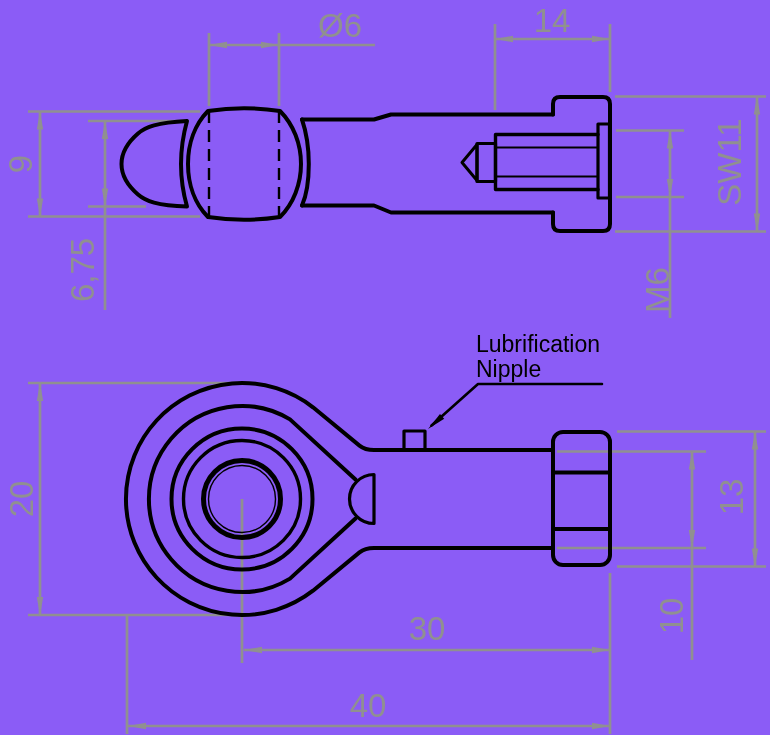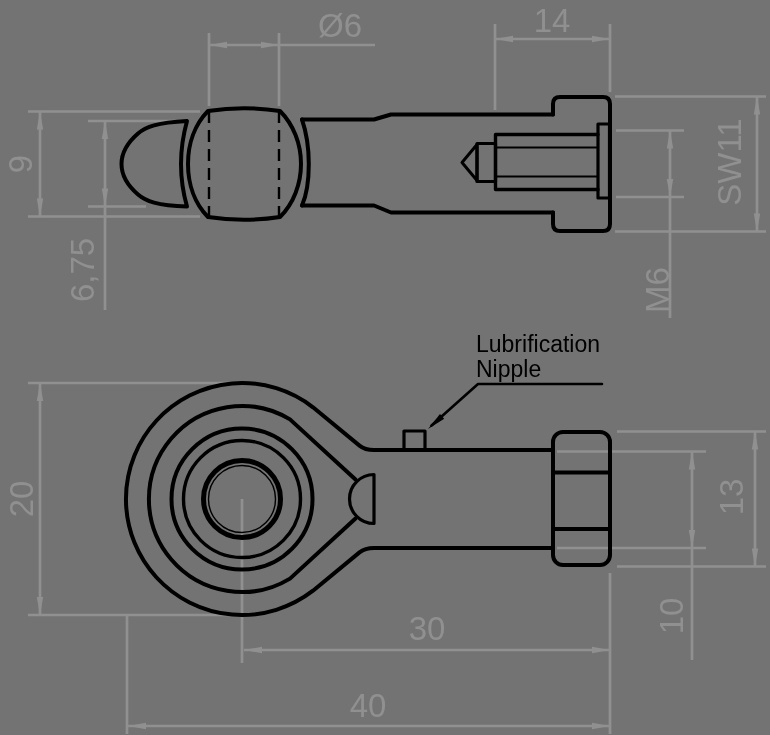--- a/index.html
+++ b/index.html
@@ -1,16 +1,16 @@
 <!DOCTYPE html>
 <html><head>
 <meta charset="utf-8">
 <style>
   html,body{margin:0;padding:0;background:#ffffff;}
-  .stage{width:770px;height:735px;background:#737373;position:relative;font-family:"Liberation Sans",sans-serif;}
+  .stage{width:770px;height:735px;background:#8b5cf6;position:relative;font-family:"Liberation Sans",sans-serif;}
   svg{display:block;}
   .dim-text{font-family:"Liberation Sans",sans-serif;font-size:33px;fill:#909090;}
   .note-text{font-family:"Liberation Sans",sans-serif;font-size:23px;fill:#000000;}
   .dimline{stroke:#909090;stroke-width:2.7;fill:none;}
   .arrow{fill:#909090;stroke:none;}
   .outline{stroke:#000000;fill:none;stroke-linejoin:round;stroke-linecap:round;}
   .w4{stroke-width:4;} .w35{stroke-width:3.4;} .w32{stroke-width:3.2;} .w3{stroke-width:3;}
   .w2{stroke-width:2;} .w14{stroke-width:1.4;} .w5{stroke-width:5;} .w26{stroke-width:2.6;}
   .hidden-line{stroke:#000000;stroke-width:2.4;stroke-dasharray:12 7;fill:none;}
   .black-arrow{fill:#000000;stroke:none;}

